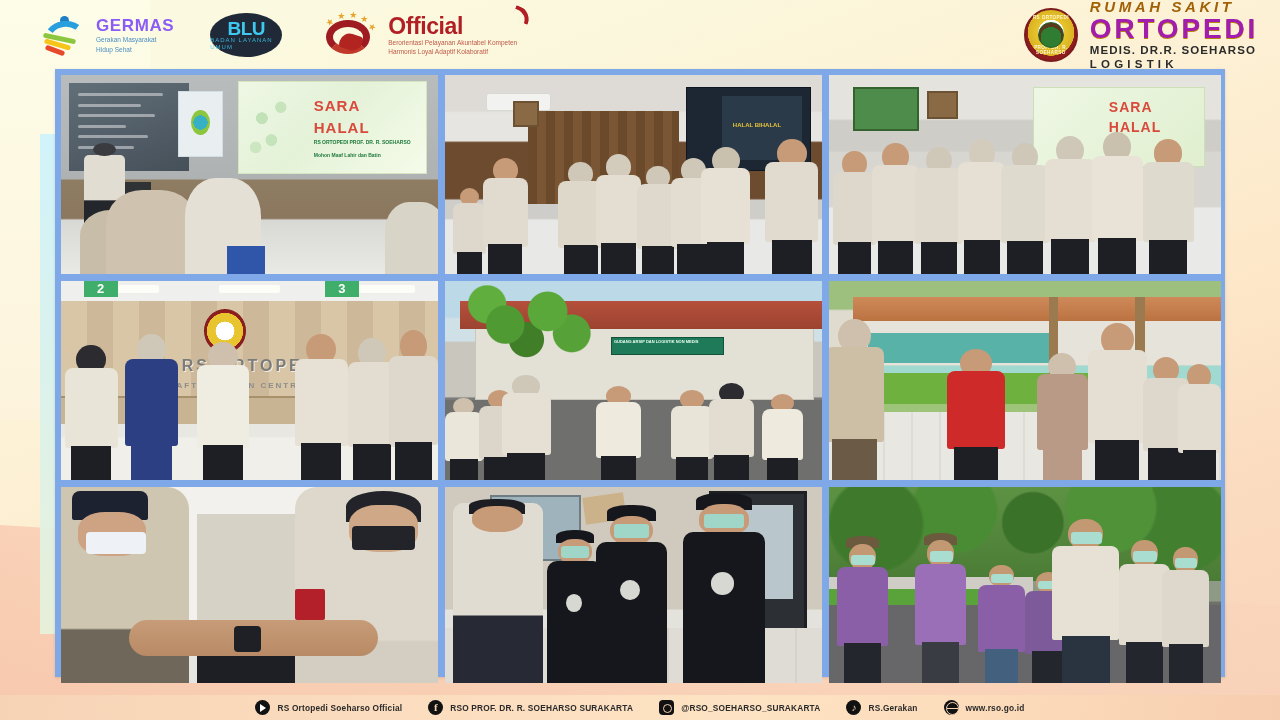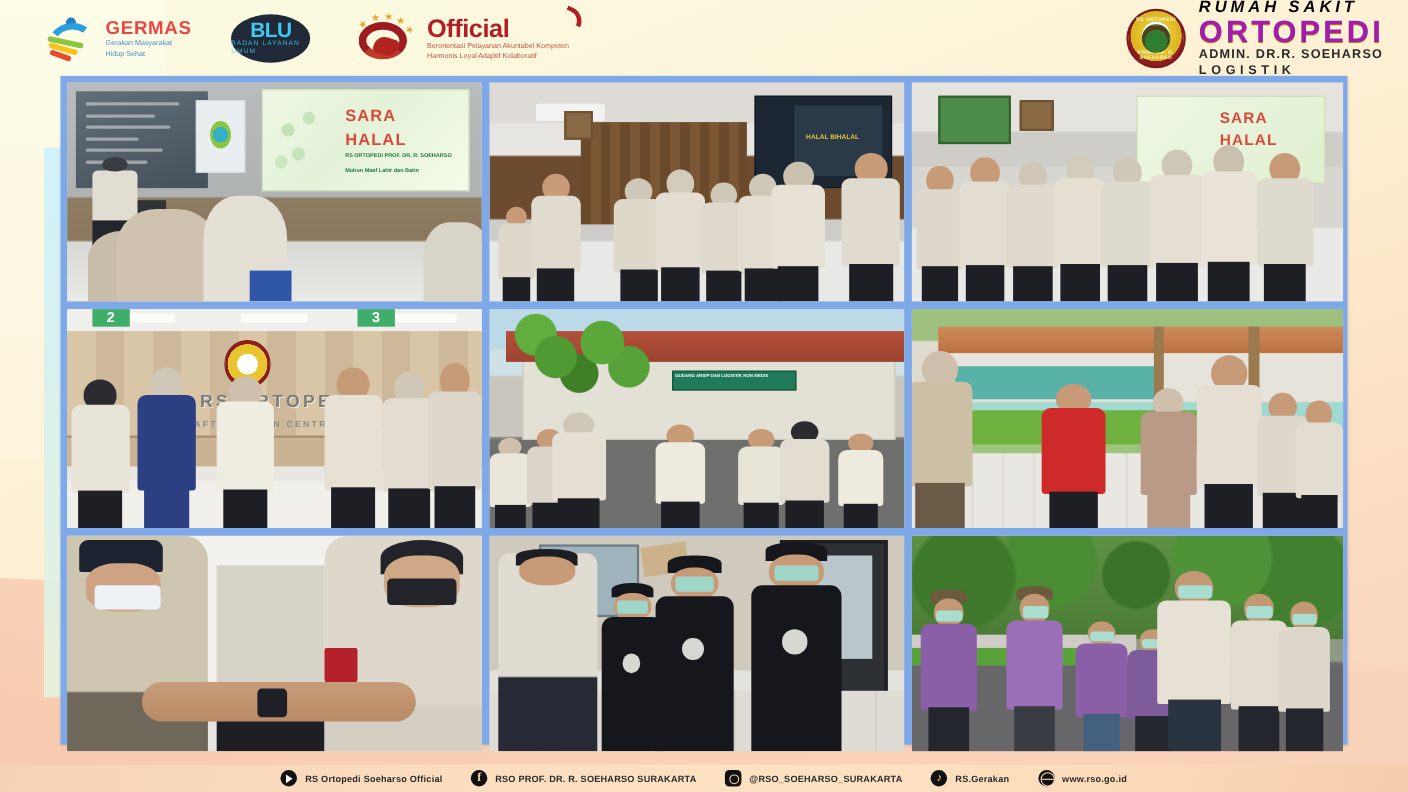--- a/index.html
+++ b/index.html
@@ -74,21 +74,21 @@
   .germas-arc{
     position:absolute; left:2px; top:7px; width:44px; height:20px;
     border-top:6px solid #29a0dd; border-radius:50%/100% 100% 0 0;
     border-left:6px solid transparent; border-right:6px solid transparent;
     transform:rotate(-8deg);
   }
   .germas-stripe{ position:absolute; height:5px; border-radius:3px; }
   .gs1{ left:3px; top:22px; width:33px; background:#8cc63f; transform:rotate(12deg); }
   .gs2{ left:4px; top:28px; width:27px; background:#f7c419; transform:rotate(16deg); }
   .gs3{ left:5px; top:34px; width:20px; background:#e8482c; transform:rotate(20deg); }
-  .germas-title{ font-size:17px; font-weight:bold; color:#ef4444; letter-spacing:.6px; line-height:17px; }
+  .germas-title{ font-size:17px; font-weight:bold; color:#8b5cf6; letter-spacing:.6px; line-height:17px; }
   .germas-sub{ font-size:6.5px; color:#4a8ec2; line-height:8px; margin-top:2px; }
 
   
   .logo-blu{ margin-left:36px; }
   .blu-mark{
     width:72px; height:44px; border-radius:50%;
     background:#1f2937;
     display:flex; flex-direction:column; align-items:center; justify-content:center;
   }
   .blu-word{ font-size:19px; font-weight:bold; color:#3fc8f0; letter-spacing:-.5px; line-height:17px; }
@@ -133,21 +133,21 @@
     width:24px; height:24px; border-radius:50%;
     background:radial-gradient(circle at 50% 60%, #2f7d32 0%, #2f7d32 55%, #5a3a1b 56%, #5a3a1b 100%);
     border:1px solid #1f5f22;
   }
   .rso-seal-top, .rso-seal-bot{
     position:absolute; left:0; width:100%; text-align:center;
     font-size:4.6px; font-weight:bold; color:#fff6cf; letter-spacing:.4px;
   }
   .rso-seal-top{ top:5px; }
   .rso-seal-bot{ bottom:5px; }
-  .rso-l1{ font-size:15px; font-weight:bold; font-style:italic; color:#000000; letter-spacing:3.6px; line-height:16px; }
+  .rso-l1{ font-size:15px; font-weight:bold; font-style:italic; color:#a16207; letter-spacing:3.6px; line-height:16px; }
   .rso-l2{ font-size:28px; font-weight:bold; color:#a21caf; letter-spacing:2.8px; line-height:28px;
            text-shadow:0 1px 0 #b9840b; }
   .rso-l3{ font-size:11.5px; font-weight:bold; color:#2b2b2b; letter-spacing:1.1px; line-height:14px; }
   .rso-l4{ font-size:11.5px; font-weight:bold; color:#2b2b2b; letter-spacing:4.2px; line-height:14px; }
 
   
   .photo-panel{
     position:absolute; left:55px; top:69px; width:1170px; height:608px;
     background:#7fa8e8; padding:6px; z-index:5;
     display:grid; grid-template-columns:377px 377px 392px;
@@ -388,21 +388,21 @@
   </div>
 
   <div class="logo logo-rso">
     <div class="rso-seal">
       <div class="rso-seal-top">RS ORTOPEDI</div>
       <div class="rso-seal-bot">PROF. DR. R. SOEHARSO</div>
     </div>
     <div>
       <div class="rso-l1">RUMAH SAKIT</div>
       <div class="rso-l2">ORTOPEDI</div>
-      <div class="rso-l3">ADMIN. DR.R. SOEHARSO</div>
+      <div class="rso-l3">MEDIS. DR.R. SOEHARSO</div>
       <div class="rso-l4">LOGISTIK</div>
     </div>
   </div>
 </div>
 
 <div class="photo-panel">
 
   <div class="photo">
     <div class="p1-wall"></div>
     <div class="p1-screen">

